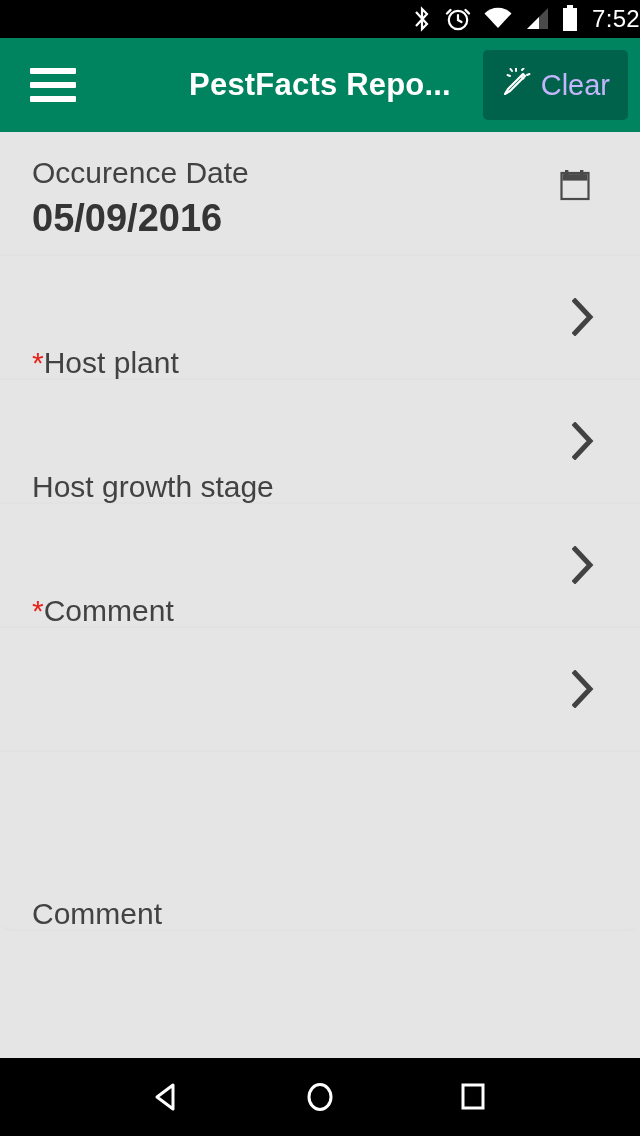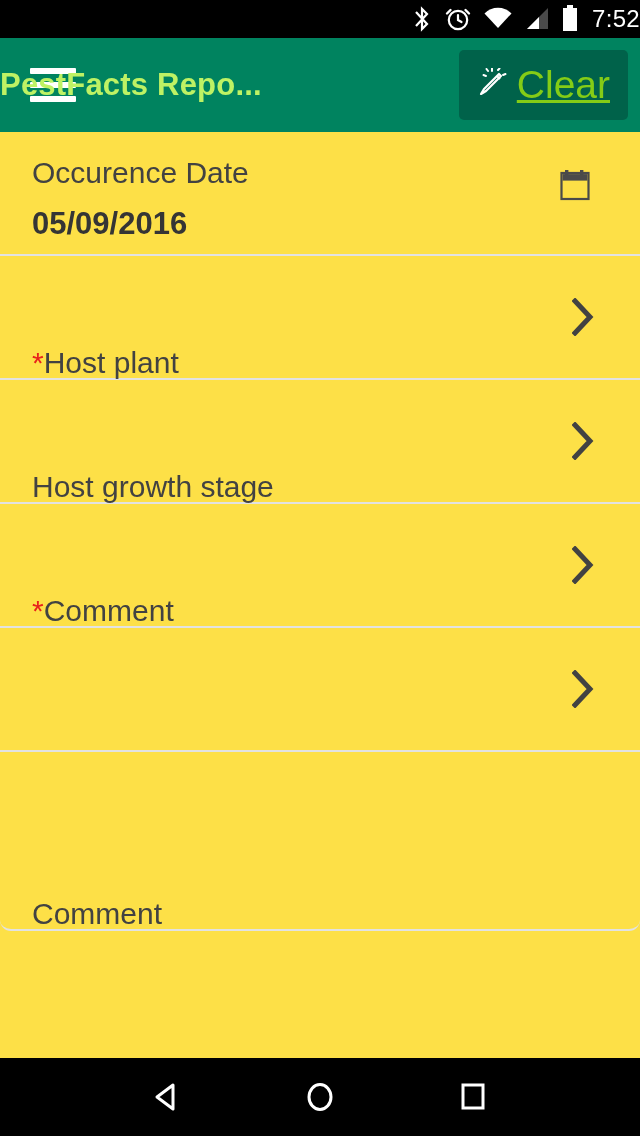--- a/index.html
+++ b/index.html
@@ -21,45 +21,45 @@
   .sb-time { color:#ffffff; font-size:24px; letter-spacing:0.3px; margin-left:2px; }
 
   
   .appbar {
     flex:0 0 94px; height:94px; background:#00835f;
     display:flex; align-items:center; position:relative;
   }
   .hamburger { width:46px; height:34px; margin-left:30px; display:flex; flex-direction:column; justify-content:space-between; cursor:pointer; }
   .hamburger span { display:block; height:6px; background:#ffffff; border-radius:1px; }
   .appbar-title {
-    position:absolute; left:0; right:0; 
-    color:#bef264; font-size:31px; font-weight:bold; letter-spacing:0.2px;
+    position:absolute; left:0; right:0; text-align:center;
+    color:#ffffff; font-size:31px; font-weight:bold; letter-spacing:0.2px;
     pointer-events:none;
   }
   .clear-btn {
     position:absolute; right:12px; top:12px;
     height:70px; min-width:134px; background:#00624a;
     border-radius:5px; display:flex; align-items:center; justify-content:center;
     gap:10px; padding:0 18px; cursor:pointer; z-index:2;
   }
-  .clear-btn .label { color:#84cc16; font-size:39px;text-decoration:underline; }
-
-  
-  .list { flex:1 1 auto; background:#fde047; overflow:hidden; }
+  .clear-btn .label { color:#c4b5fd; font-size:29px; }
+
+  
+  .list { flex:1 1 auto; background:#e5e5e5; overflow:hidden; }
   .row {
     position:relative; width:100%;
     border-bottom:2px solid #e2e2e2;
     display:flex; align-items:flex-end;
     padding:26px 26px 0 32px;
     cursor:pointer;
   }
   .row .labelwrap { flex:1 1 auto; }
   .row .label { font-size:30px; color:#424242; line-height:1.0; }
   .req { color:#e8221c; font-size:30px; }
-  .row .value { font-size:31px; color:#353535; font-weight:bold; margin-top:20px; line-height:1.0; }
+  .row .value { font-size:38px; color:#353535; font-weight:bold; margin-top:11px; line-height:1.0; }
 
   .row-date   { height:124px; align-items:flex-start; }
   .row-field  { height:124px; }
   .row-comment{ height:179px;border-radius:11px; }
   .row-tail   { height:36px; border-bottom:none; }
 
   .chev {
     position:absolute; right:46px; top:50%; transform:translateY(-50%);
     width:22px; height:38px;
   }

